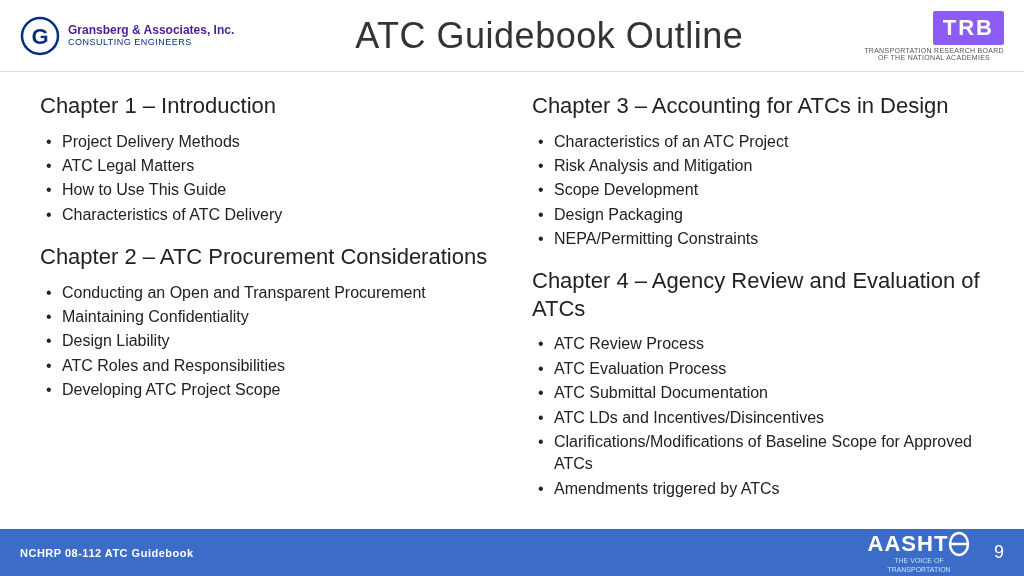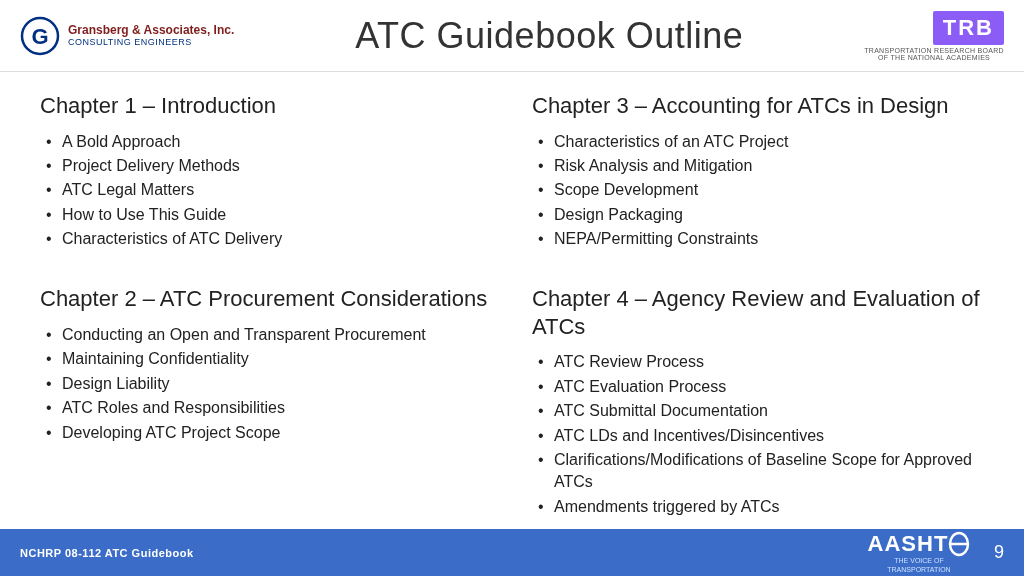--- a/index.html
+++ b/index.html
@@ -33,21 +33,21 @@
 
     #logo-text {
       display: flex;
       flex-direction: column;
       line-height: 1.2;
     }
 
     #logo-company {
       font-weight: bold;
       font-size: 12px;
-      color: #7f1d1d;
+      color: #4c1d95;
     }
 
     #logo-subtitle {
       font-size: 9px;
       color: #003082;
       letter-spacing: 0.5px;
     }
 
     #page-title-text {
       font-size: 36px;
@@ -95,21 +95,21 @@
       flex-direction: column;
       gap: 6px;
     }
 
     .chapter-title {
       font-size: 22px;
       font-weight: 400;
       color: #222;
       line-height: 1.25;
       margin-bottom: 4px;
-      margin-top: 22px;
+      margin-top: 4px;
     }
 
     .chapter-title:first-child {
       margin-top: 0;
     }
 
     .bullet-list {
       list-style: none;
       padding-left: 0;
       margin-bottom: 6px;
@@ -211,21 +211,20 @@
     <div class="trb-sub">TRANSPORTATION RESEARCH BOARD<br>OF THE NATIONAL ACADEMIES</div>
   </div>
 </div>
 
 <div id="main">
 
   <div class="column">
 
     <h2 class="chapter-title">Chapter 1 – Introduction</h2>
     <ul class="bullet-list">
-      <li>A Bold Approach</li>
       <li>Project Delivery Methods</li>
       <li>ATC Legal Matters</li>
       <li>How to Use This Guide</li>
       <li>Characteristics of ATC Delivery</li>
     </ul>
 
     <h2 class="chapter-title">Chapter 2 – ATC Procurement Considerations</h2>
     <ul class="bullet-list">
       <li>Conducting an Open and Transparent Procurement</li>
       <li>Maintaining Confidentiality</li>

